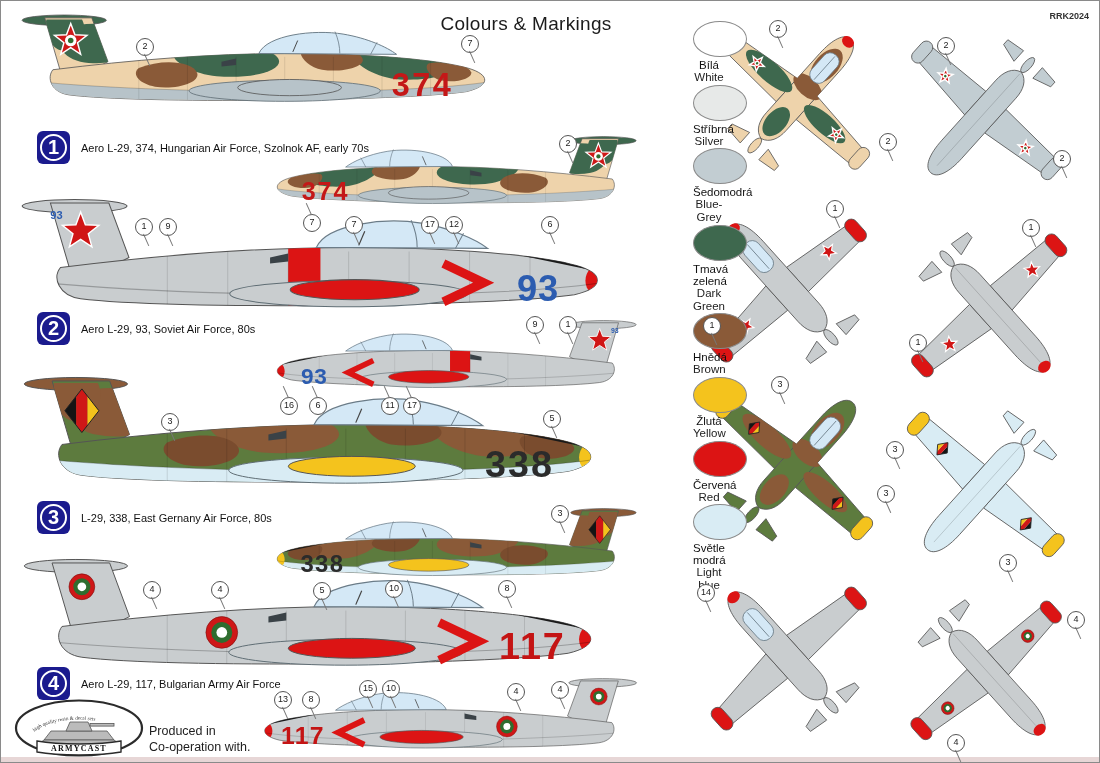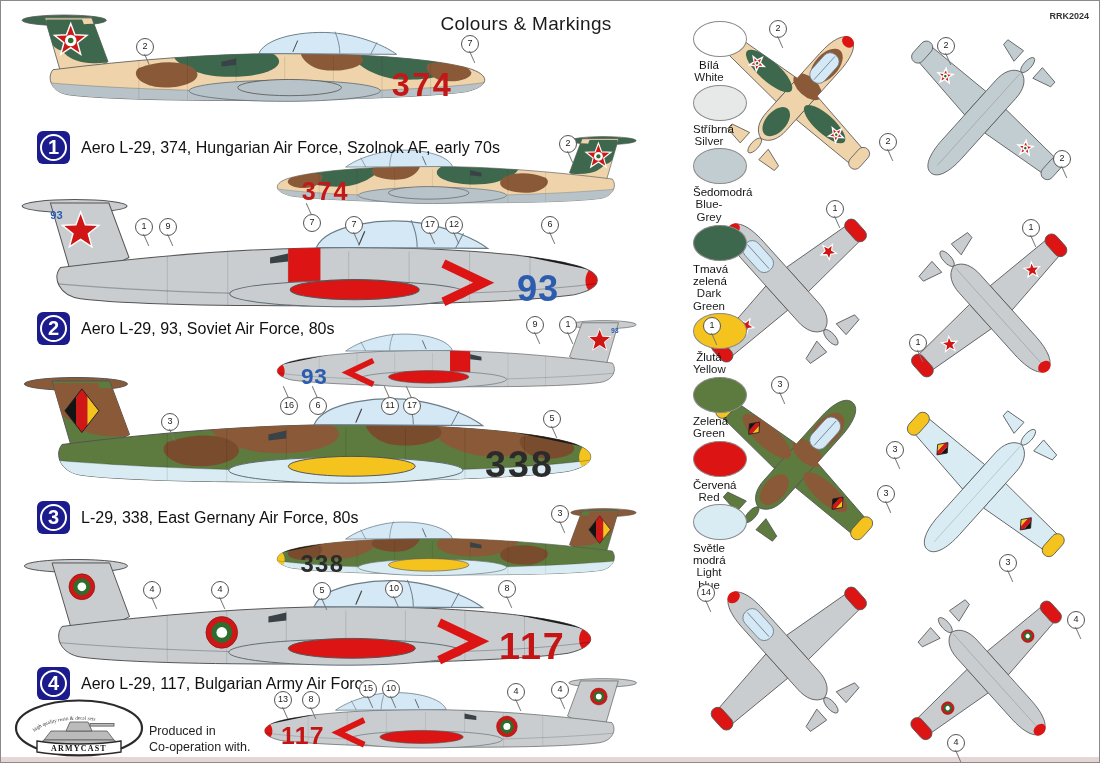--- a/index.html
+++ b/index.html
@@ -5,21 +5,21 @@
   html,body{margin:0;padding:0;background:#fff;}
   .page{position:relative;width:1100px;height:763px;background:#ffffff;border:1px solid #8a8a8a;
         font-family:"Liberation Sans",sans-serif;overflow:hidden;box-sizing:border-box;}
   .title{position:absolute;left:410px;top:12px;width:230px;text-align:center;font-size:19px;color:#1b1b1b;letter-spacing:.3px;}
   .code{position:absolute;right:10px;top:10px;font-size:9px;font-weight:bold;color:#333;}
   .view{position:absolute;}
   .caption{position:absolute;display:flex;align-items:center;gap:11px;z-index:4;}
   .badge{width:33px;height:33px;background:#1b1b8e;border-radius:6px;display:flex;align-items:center;justify-content:center;position:relative;flex:0 0 auto;}
   .badge::before{content:"";position:absolute;inset:3px;border:2px solid #fff;border-radius:50%;}
   .badge span{position:relative;color:#fff;font-weight:bold;font-size:20px;}
-  .cap-text{font-size:16px;color:#111;white-space:nowrap;}
+  .cap-text{font-size:11px;color:#111;white-space:nowrap;}
   .legend{position:absolute;left:644px;top:20px;width:80px;z-index:2;}
   .leg{text-align:center;margin-bottom:1px;margin-left:48px;}
   .sw{width:54px;height:36px;border-radius:50%;border:1px solid #8a8a8a;margin:0 auto 2px;box-sizing:border-box;}
   .cz{font-size:11.5px;color:#111;line-height:1.05;}
   .en{font-size:11.5px;color:#222;line-height:1.1;}
   .callout{position:absolute;width:16px;height:16px;border:1px solid #555;border-radius:50%;background:#fff;
            font-size:9px;text-align:center;line-height:15px;color:#222;z-index:6;transform:translate(-8px,-8px);}
   .lead{position:absolute;width:1px;height:13px;background:#777;left:7px;}
   .lead.down{top:15px;transform:rotate(-24deg);transform-origin:top center;}
   .lead.up{top:-13px;transform:rotate(-24deg);transform-origin:bottom center;}
@@ -49,28 +49,28 @@
         <div class="sw" style="background: rgb(194, 205, 210);"></div>
         <div class="cz">Šedomodrá</div>
         <div class="en">Blue-Grey</div>
       </div>
       <div class="leg">
         <div class="sw" style="background: rgb(62, 104, 78);"></div>
         <div class="cz">Tmavá zelená</div>
         <div class="en">Dark Green</div>
       </div>
       <div class="leg">
+        <div class="sw" style="background: rgb(138, 90, 56);"></div>
+        <div class="cz">Hnědá</div>
+        <div class="en">Brown</div>
+      </div>
+      <div class="leg">
         <div class="sw" style="background: rgb(244, 195, 29);"></div>
         <div class="cz">Žlutá</div>
         <div class="en">Yellow</div>
-      </div>
-      <div class="leg">
-        <div class="sw" style="background: rgb(93, 123, 62);"></div>
-        <div class="cz">Zelená</div>
-        <div class="en">Green</div>
       </div>
       <div class="leg">
         <div class="sw" style="background: rgb(220, 20, 20);"></div>
         <div class="cz">Červená</div>
         <div class="en">Red</div>
       </div>
       <div class="leg">
         <div class="sw" style="background: rgb(217, 236, 244);"></div>
         <div class="cz">Světle modrá</div>
         <div class="en">Light blue</div>

